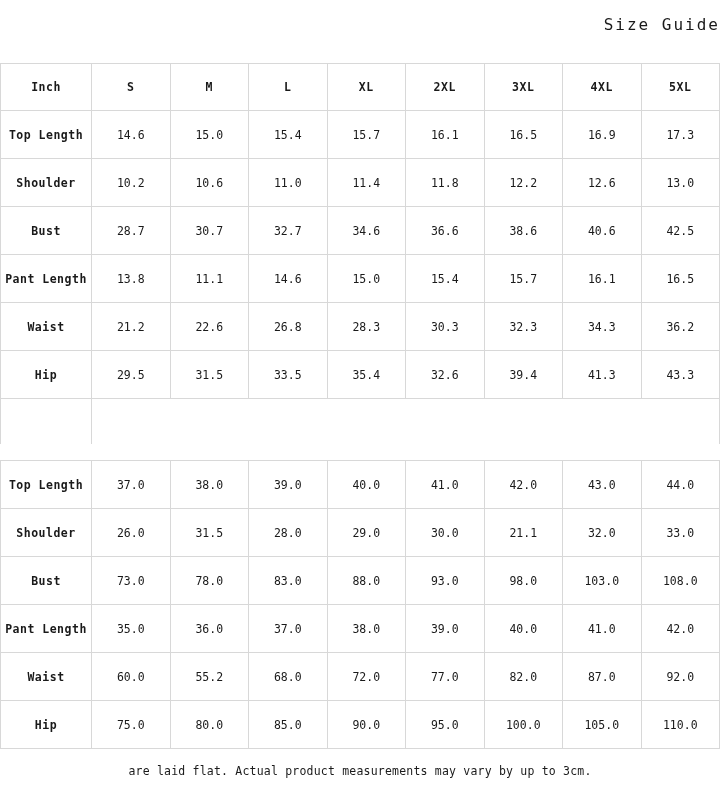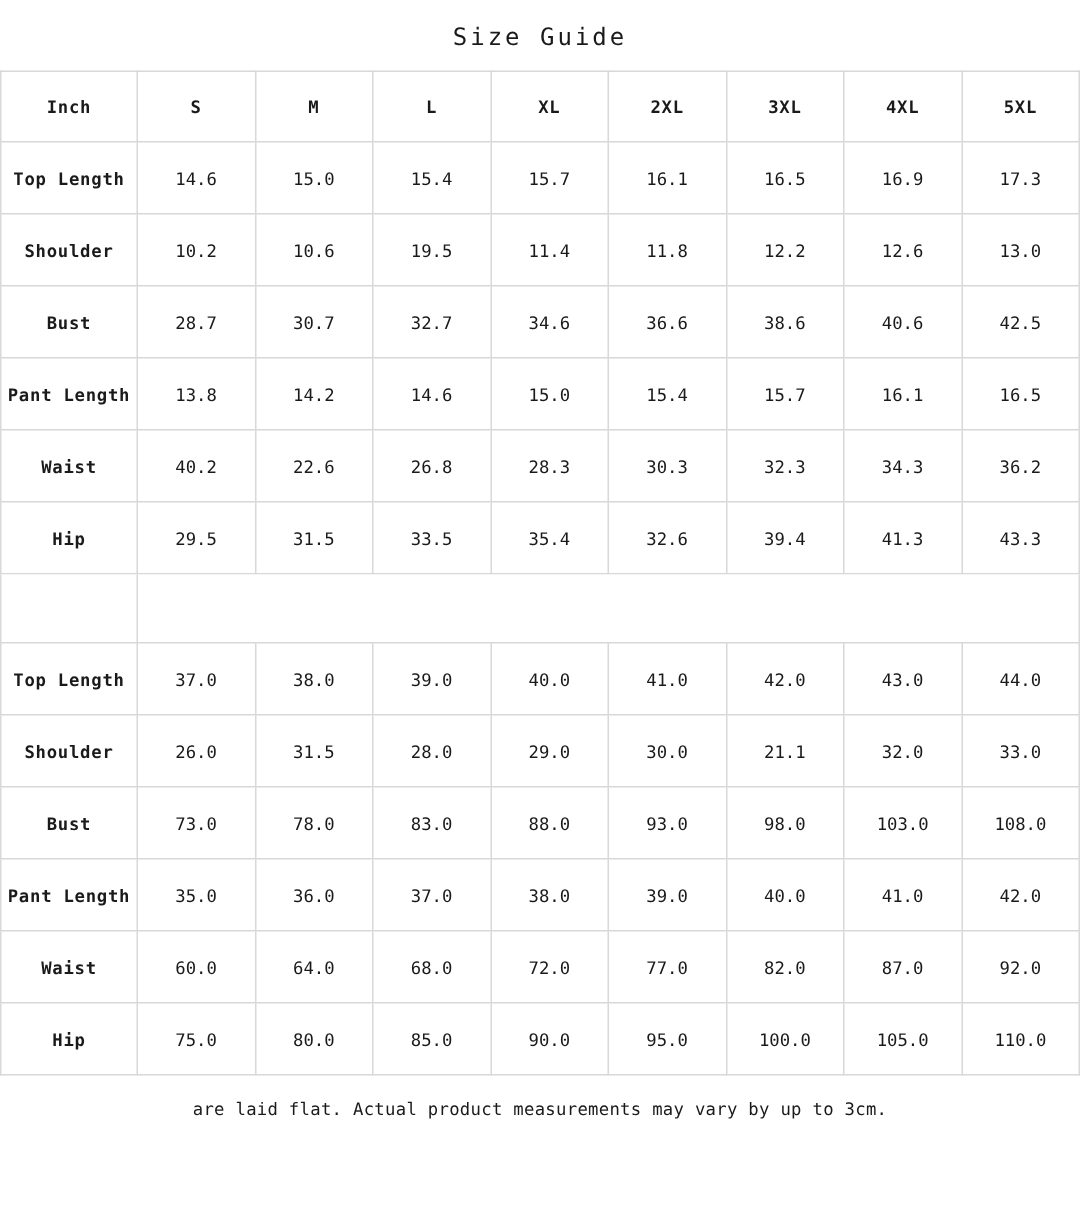--- a/index.html
+++ b/index.html
@@ -14,32 +14,33 @@
     color: #111111;
     overflow: hidden;
   }
   .page {
     width: 720px;
     height: 806px;
     position: relative;
     box-sizing: border-box;
   }
   .title {
-    text-align: center;
+    text-align: right;
     font-size: 16px;
     letter-spacing: 2px;
     color: #1a1a1a;
     padding-top: 15px;
     padding-bottom: 13px;
     font-weight: 400;
   }
   table.sizetable {
     border-collapse: collapse;
     width: 720px;
     table-layout: fixed;
+    margin-top: 16px;
   }
   table.sizetable td, table.sizetable th {
     border: 1px solid #d8d8d8;
     text-align: center;
     vertical-align: middle;
     font-size: 11.5px;
     font-weight: normal;
     color: #1a1a1a;
     padding: 0;
   }
@@ -126,21 +127,21 @@
         <td>16.1</td>
         <td>16.5</td>
         <td>16.9</td>
         <td>17.3</td>
       </tr>
 
       <tr class="data-row">
         <th class="rowlabel">Shoulder</th>
         <td>10.2</td>
         <td>10.6</td>
-        <td>19.5</td>
+        <td>11.0</td>
         <td>11.4</td>
         <td>11.8</td>
         <td>12.2</td>
         <td>12.6</td>
         <td>13.0</td>
       </tr>
 
       <tr class="data-row">
         <th class="rowlabel">Bust</th>
         <td>28.7</td>
@@ -149,32 +150,32 @@
         <td>34.6</td>
         <td>36.6</td>
         <td>38.6</td>
         <td>40.6</td>
         <td>42.5</td>
       </tr>
 
       <tr class="data-row">
         <th class="rowlabel">Pant Length</th>
         <td>13.8</td>
-        <td>14.2</td>
+        <td>11.1</td>
         <td>14.6</td>
         <td>15.0</td>
         <td>15.4</td>
         <td>15.7</td>
         <td>16.1</td>
         <td>16.5</td>
       </tr>
 
       <tr class="data-row">
         <th class="rowlabel">Waist</th>
-        <td>40.2</td>
+        <td>21.2</td>
         <td>22.6</td>
         <td>26.8</td>
         <td>28.3</td>
         <td>30.3</td>
         <td>32.3</td>
         <td>34.3</td>
         <td>36.2</td>
       </tr>
 
       <tr class="data-row">
@@ -253,21 +254,21 @@
         <td>38.0</td>
         <td>39.0</td>
         <td>40.0</td>
         <td>41.0</td>
         <td>42.0</td>
       </tr>
 
       <tr class="data-row">
         <th class="rowlabel">Waist</th>
         <td>60.0</td>
-        <td>64.0</td>
+        <td>55.2</td>
         <td>68.0</td>
         <td>72.0</td>
         <td>77.0</td>
         <td>82.0</td>
         <td>87.0</td>
         <td>92.0</td>
       </tr>
 
       <tr class="data-row">
         <th class="rowlabel">Hip</th>

